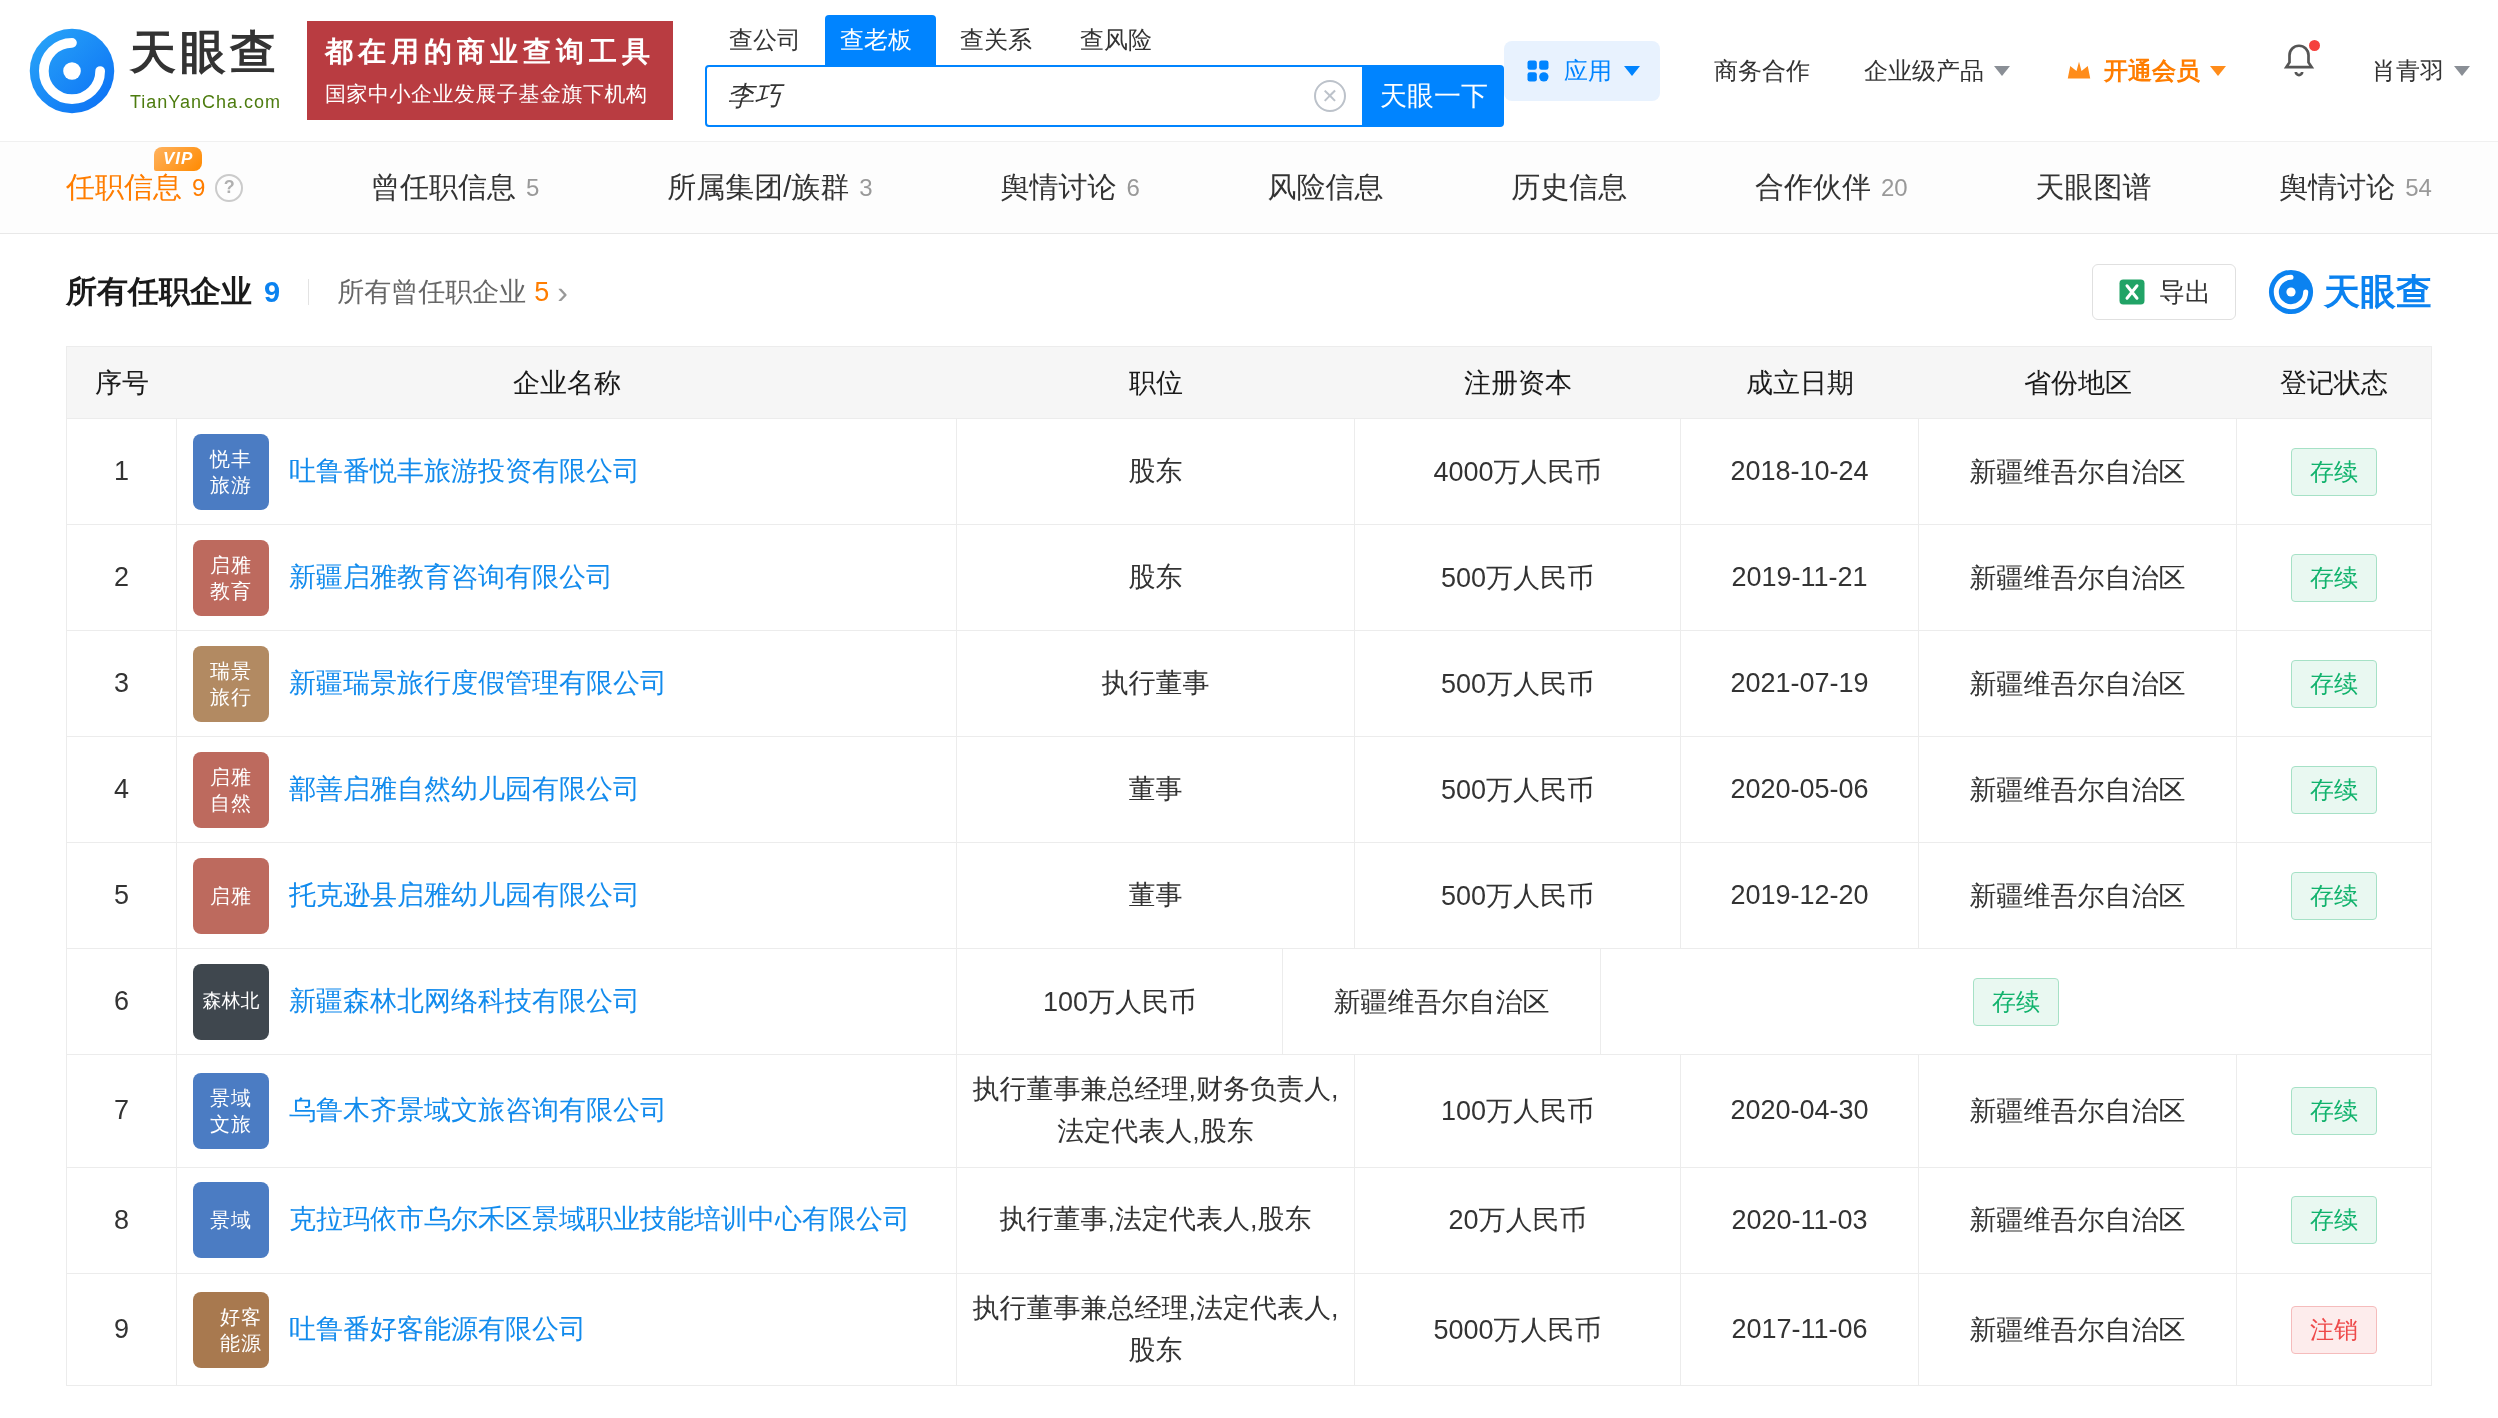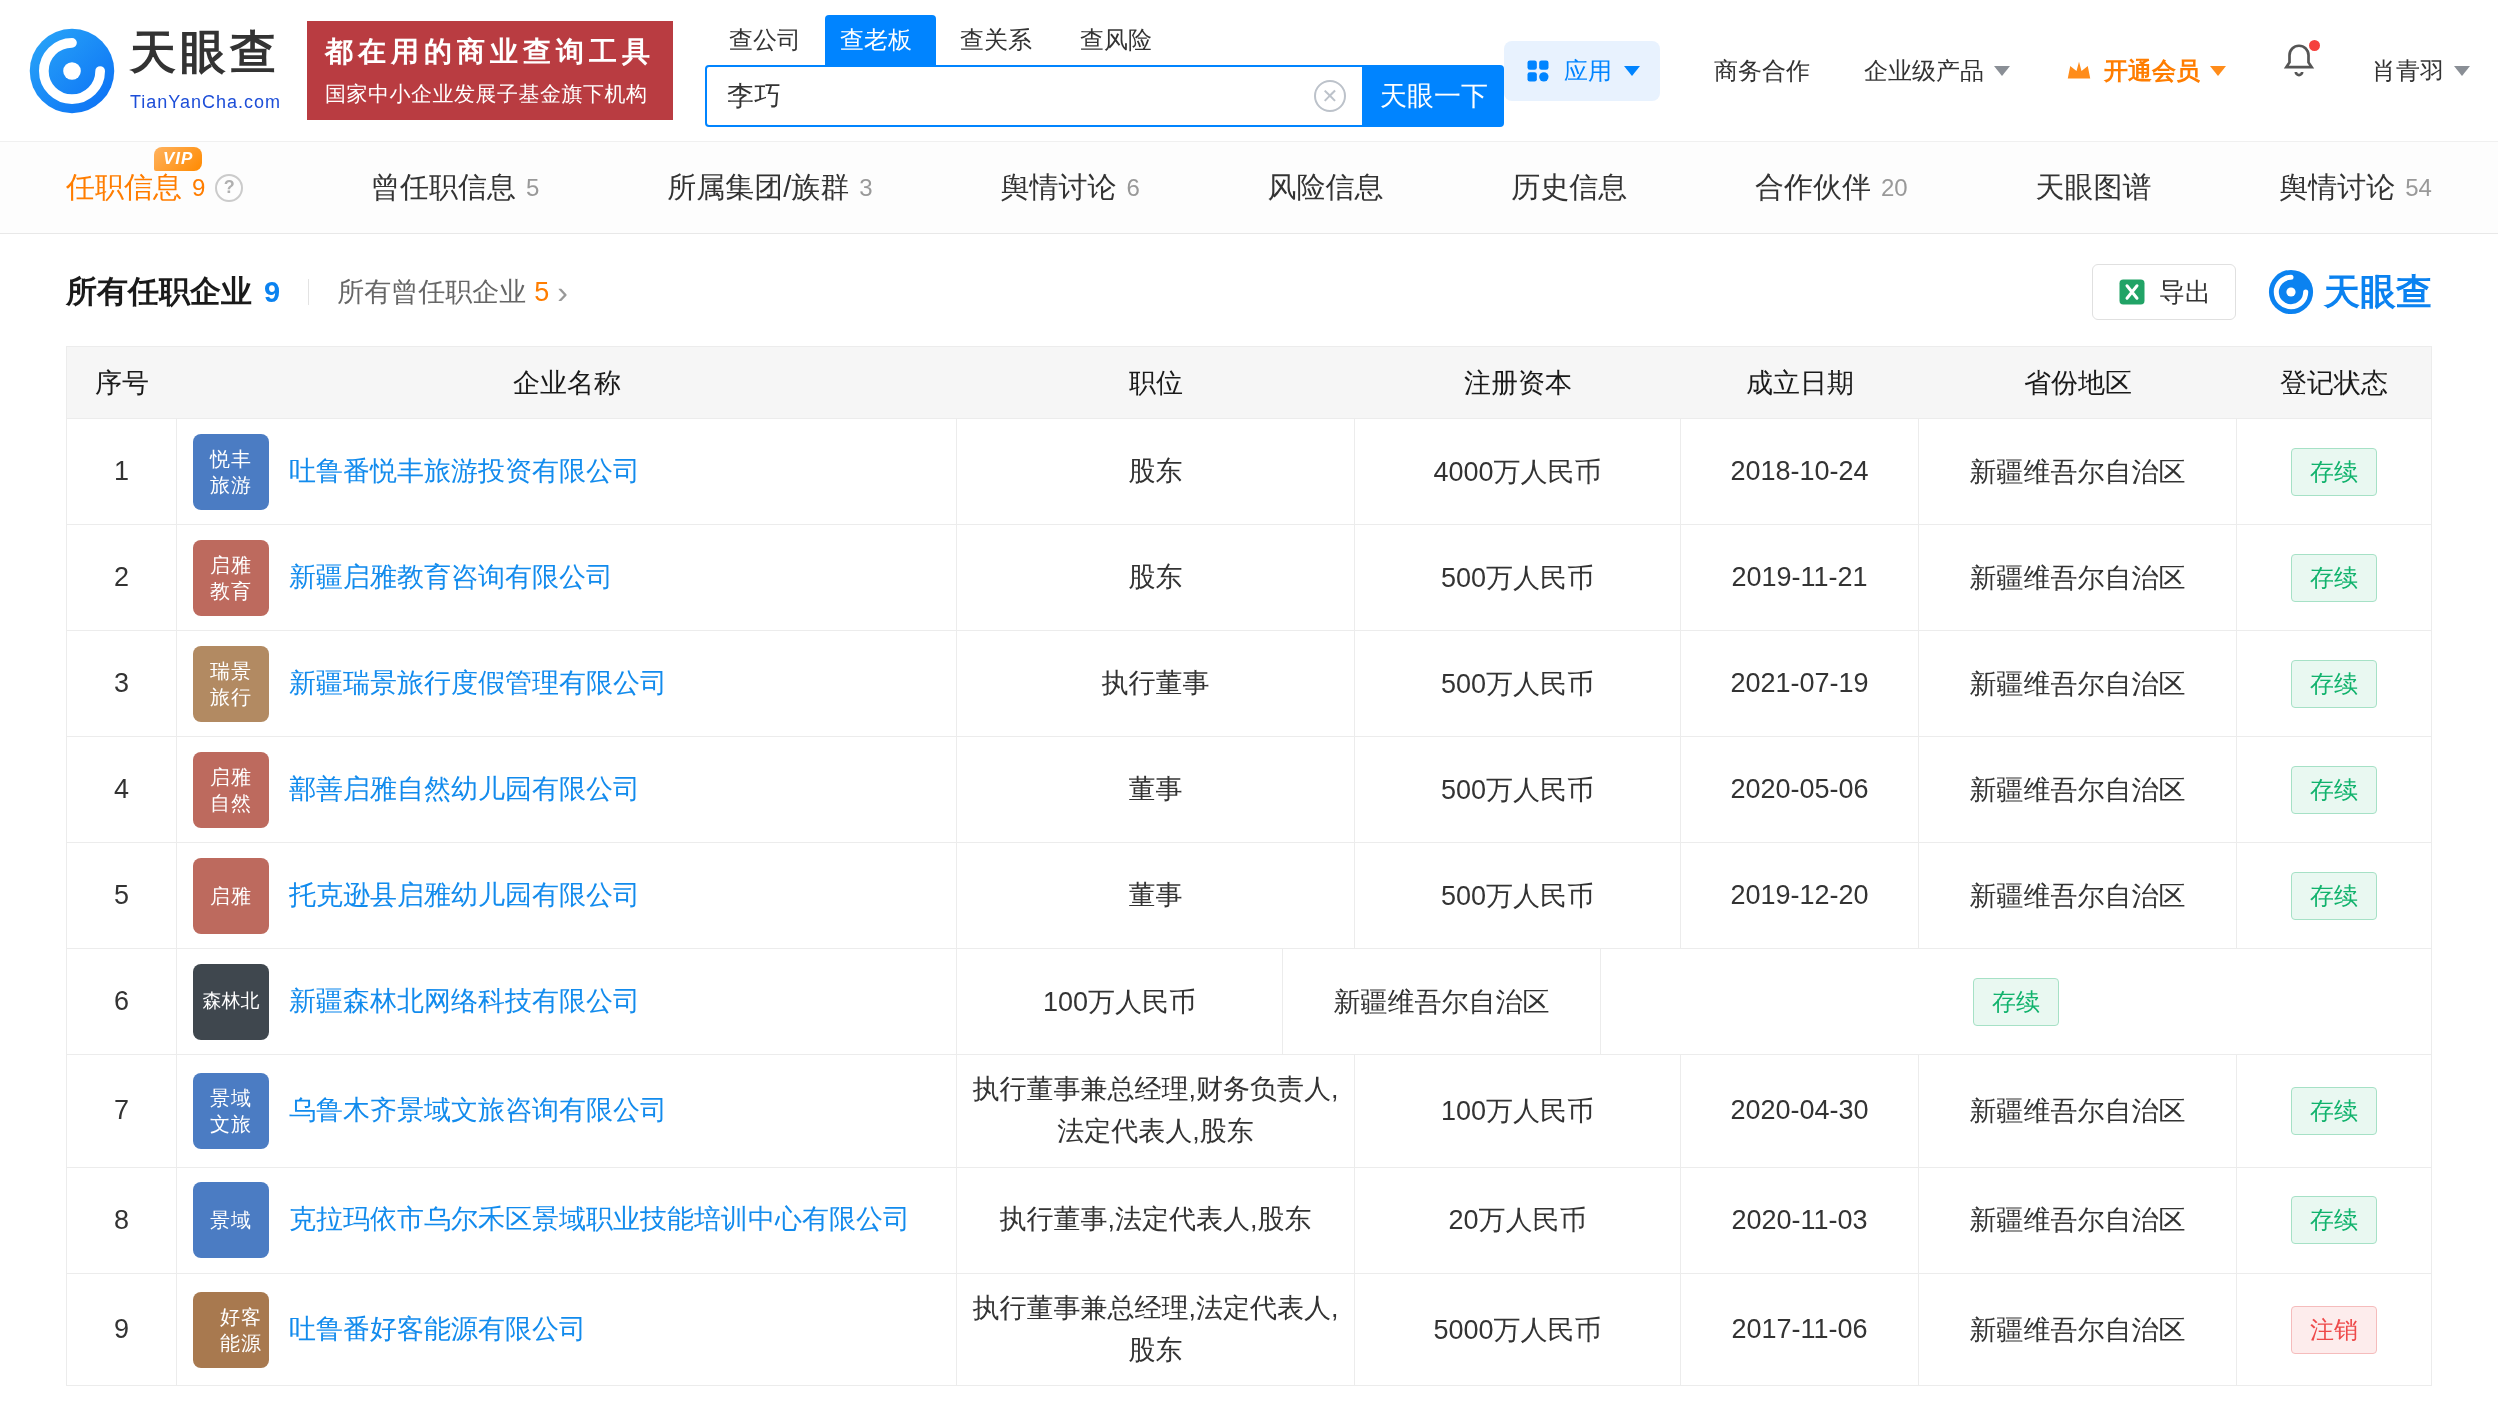--- a/index.html
+++ b/index.html
@@ -7,31 +7,31 @@
   body {
     width:2498px; height:1418px; overflow:hidden;
     font-family:"Liberation Sans","DejaVu Sans",sans-serif; color:#333;
   }
   
   .header { display:flex; align-items:center; height:142px; padding:0 28px; border-bottom:1px solid #f0f0f0; }
   .logo { display:flex; align-items:center; gap:14px; cursor:pointer; }
   .logo-icon svg { display:block; }
   .logo-text { display:flex; flex-direction:column; }
   .logo-cn { font-size:46px; font-weight:bold; color:#333; letter-spacing:4px; line-height:1.05; }
-  .logo-en { font-size:18px; color:#1d4ed8; margin-top:16px; letter-spacing:1px; }
+  .logo-en { font-size:18px; color:#4d7c0f; margin-top:16px; letter-spacing:1px; }
   .promo { background:#b93c41; color:#fff; padding:12px 18px; margin-left:26px; }
   .promo-l1 { font-size:28px; font-weight:bold; letter-spacing:5px; white-space:nowrap; }
   .promo-l2 { font-size:21px; margin-top:9px; letter-spacing:0.5px; white-space:nowrap; }
   .search-area { margin-left:32px; width:808px; }
   .search-tabs { display:flex; }
   .search-tab { padding:9px 24px; font-size:24px; color:#333; cursor:pointer; }
   .search-tab.active { background:#0084ff; color:#fff; border-radius:4px 4px 0 0;padding-left:15px; }
   .search-row { display:flex; height:62px; }
   .search-box { flex:1; border:2px solid #0084ff; border-radius:4px 0 0 4px; position:relative; display:flex; align-items:center; background:#fff; }
-  .search-input { border:none; outline:none; width:100%; height:100%; font-size:27px; padding:0 66px 0 20px; color:#333; background:transparent; font-family:inherit; }
+  .search-input { border:none; outline:none; width:100%; height:100%; font-size:27px; padding:0 66px 0 20px; color:#333; background:transparent; font-family:inherit;font-style:italic; }
   .clear-icon { position:absolute; right:16px; width:32px; height:32px; border:2px solid #bcc2ca; border-radius:50%; color:#bcc2ca; display:flex; align-items:center; justify-content:center; font-size:20px; cursor:pointer; }
   .search-btn { width:140px; background:#0084ff; color:#fff; font-size:27px; border:none; border-radius:0 4px 4px 0; cursor:pointer; font-family:inherit; }
   .header-right { margin-left:auto; display:flex; gap:54px; font-size:24px; white-space:nowrap; }
   .apps-chip { display:flex; align-items:center; gap:12px; background:#e8f2fe; color:#0084ff; padding:14px 20px; border-radius:8px; cursor:pointer; }
   .caret { width:0; height:0; border-left:8px solid transparent; border-right:8px solid transparent; border-top:10px solid #8a8f96; }
   .caret.blue { border-top-color:#0084ff; }
   .caret.orange { border-top-color:#ff8c1a; }
   .hr-link { color:#333; display:flex; align-items:center; gap:10px; cursor:pointer; text-decoration:none; }
   .vip-link { color:#ff7d00; font-weight:600; display:flex; align-items:center; gap:10px; cursor:pointer; }
   .bell-wrap { position:relative; cursor:pointer; display:flex; }

